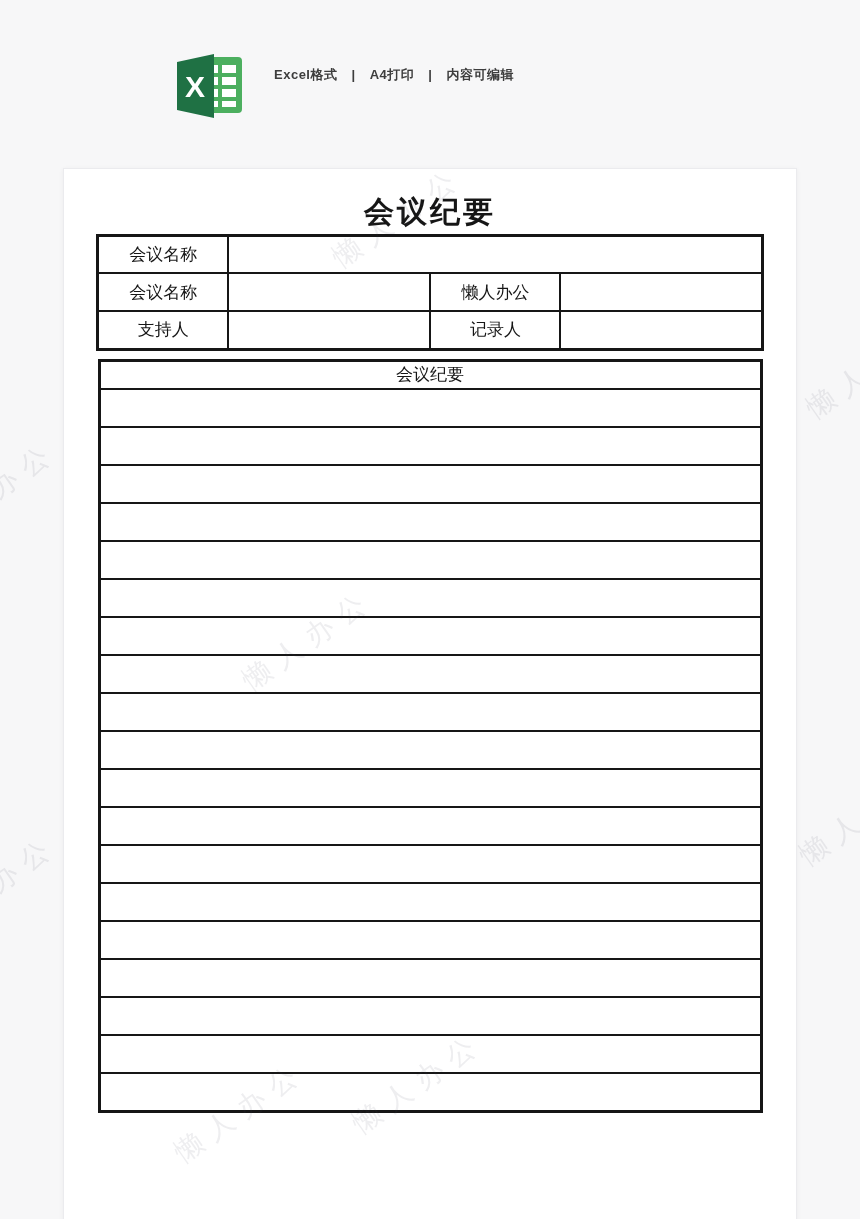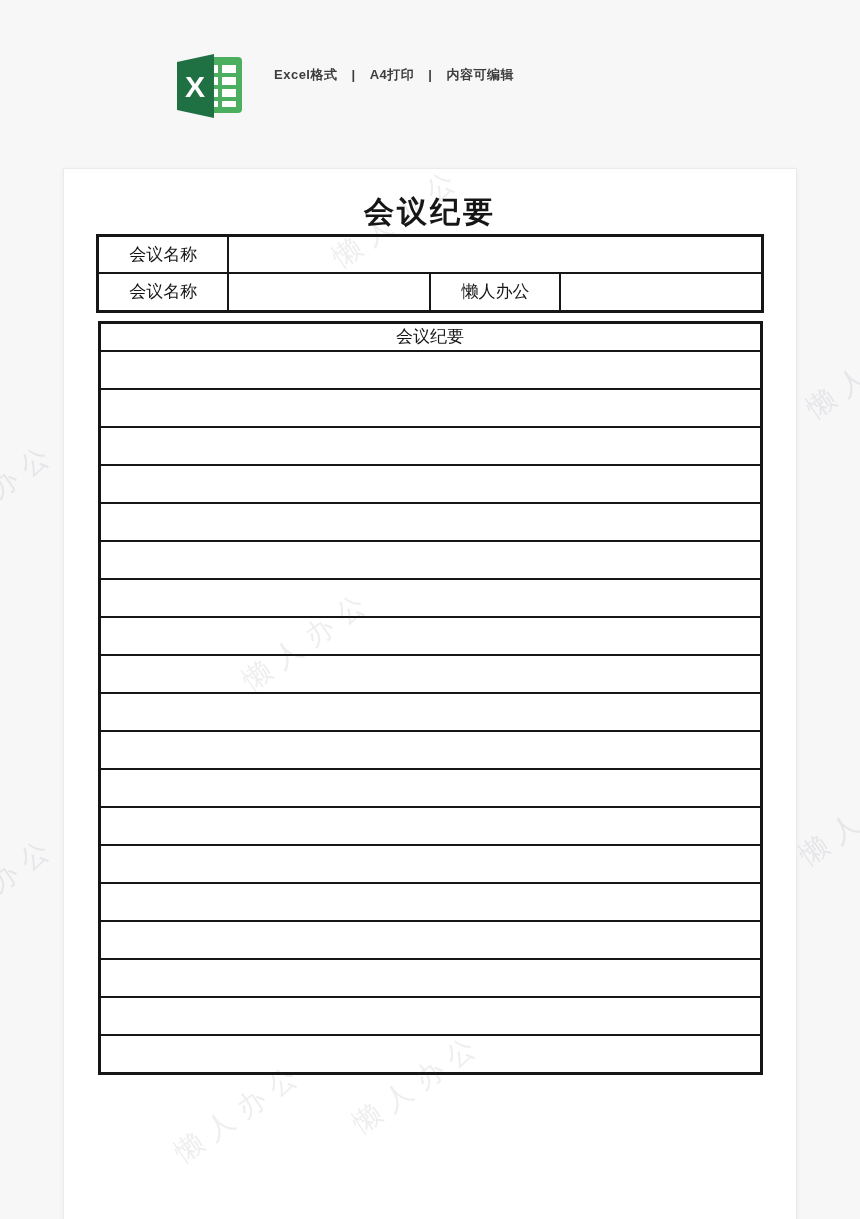--- a/index.html
+++ b/index.html
@@ -107,20 +107,26 @@
       <tr>
         <td class="label-cell">会议名称</td>
         <td class="value-cell" colspan="3"></td>
       </tr>
       <tr>
         <td class="label-cell">会议名称</td>
         <td class="value-cell"></td>
         <td class="label-cell">懒人办公</td>
         <td class="value-cell"></td>
       </tr>
+      <tr>
+        <td class="label-cell">支持人</td>
+        <td class="value-cell"></td>
+        <td class="label-cell">记录人</td>
+        <td class="value-cell"></td>
+      </tr>
     </tbody>
   </table>
 
   <table class="minutes-table">
     <tbody>
       <tr>
         <td class="minutes-header-cell">会议纪要</td>
       </tr>
     <tr>
           <td class="minutes-empty-cell"></td>

